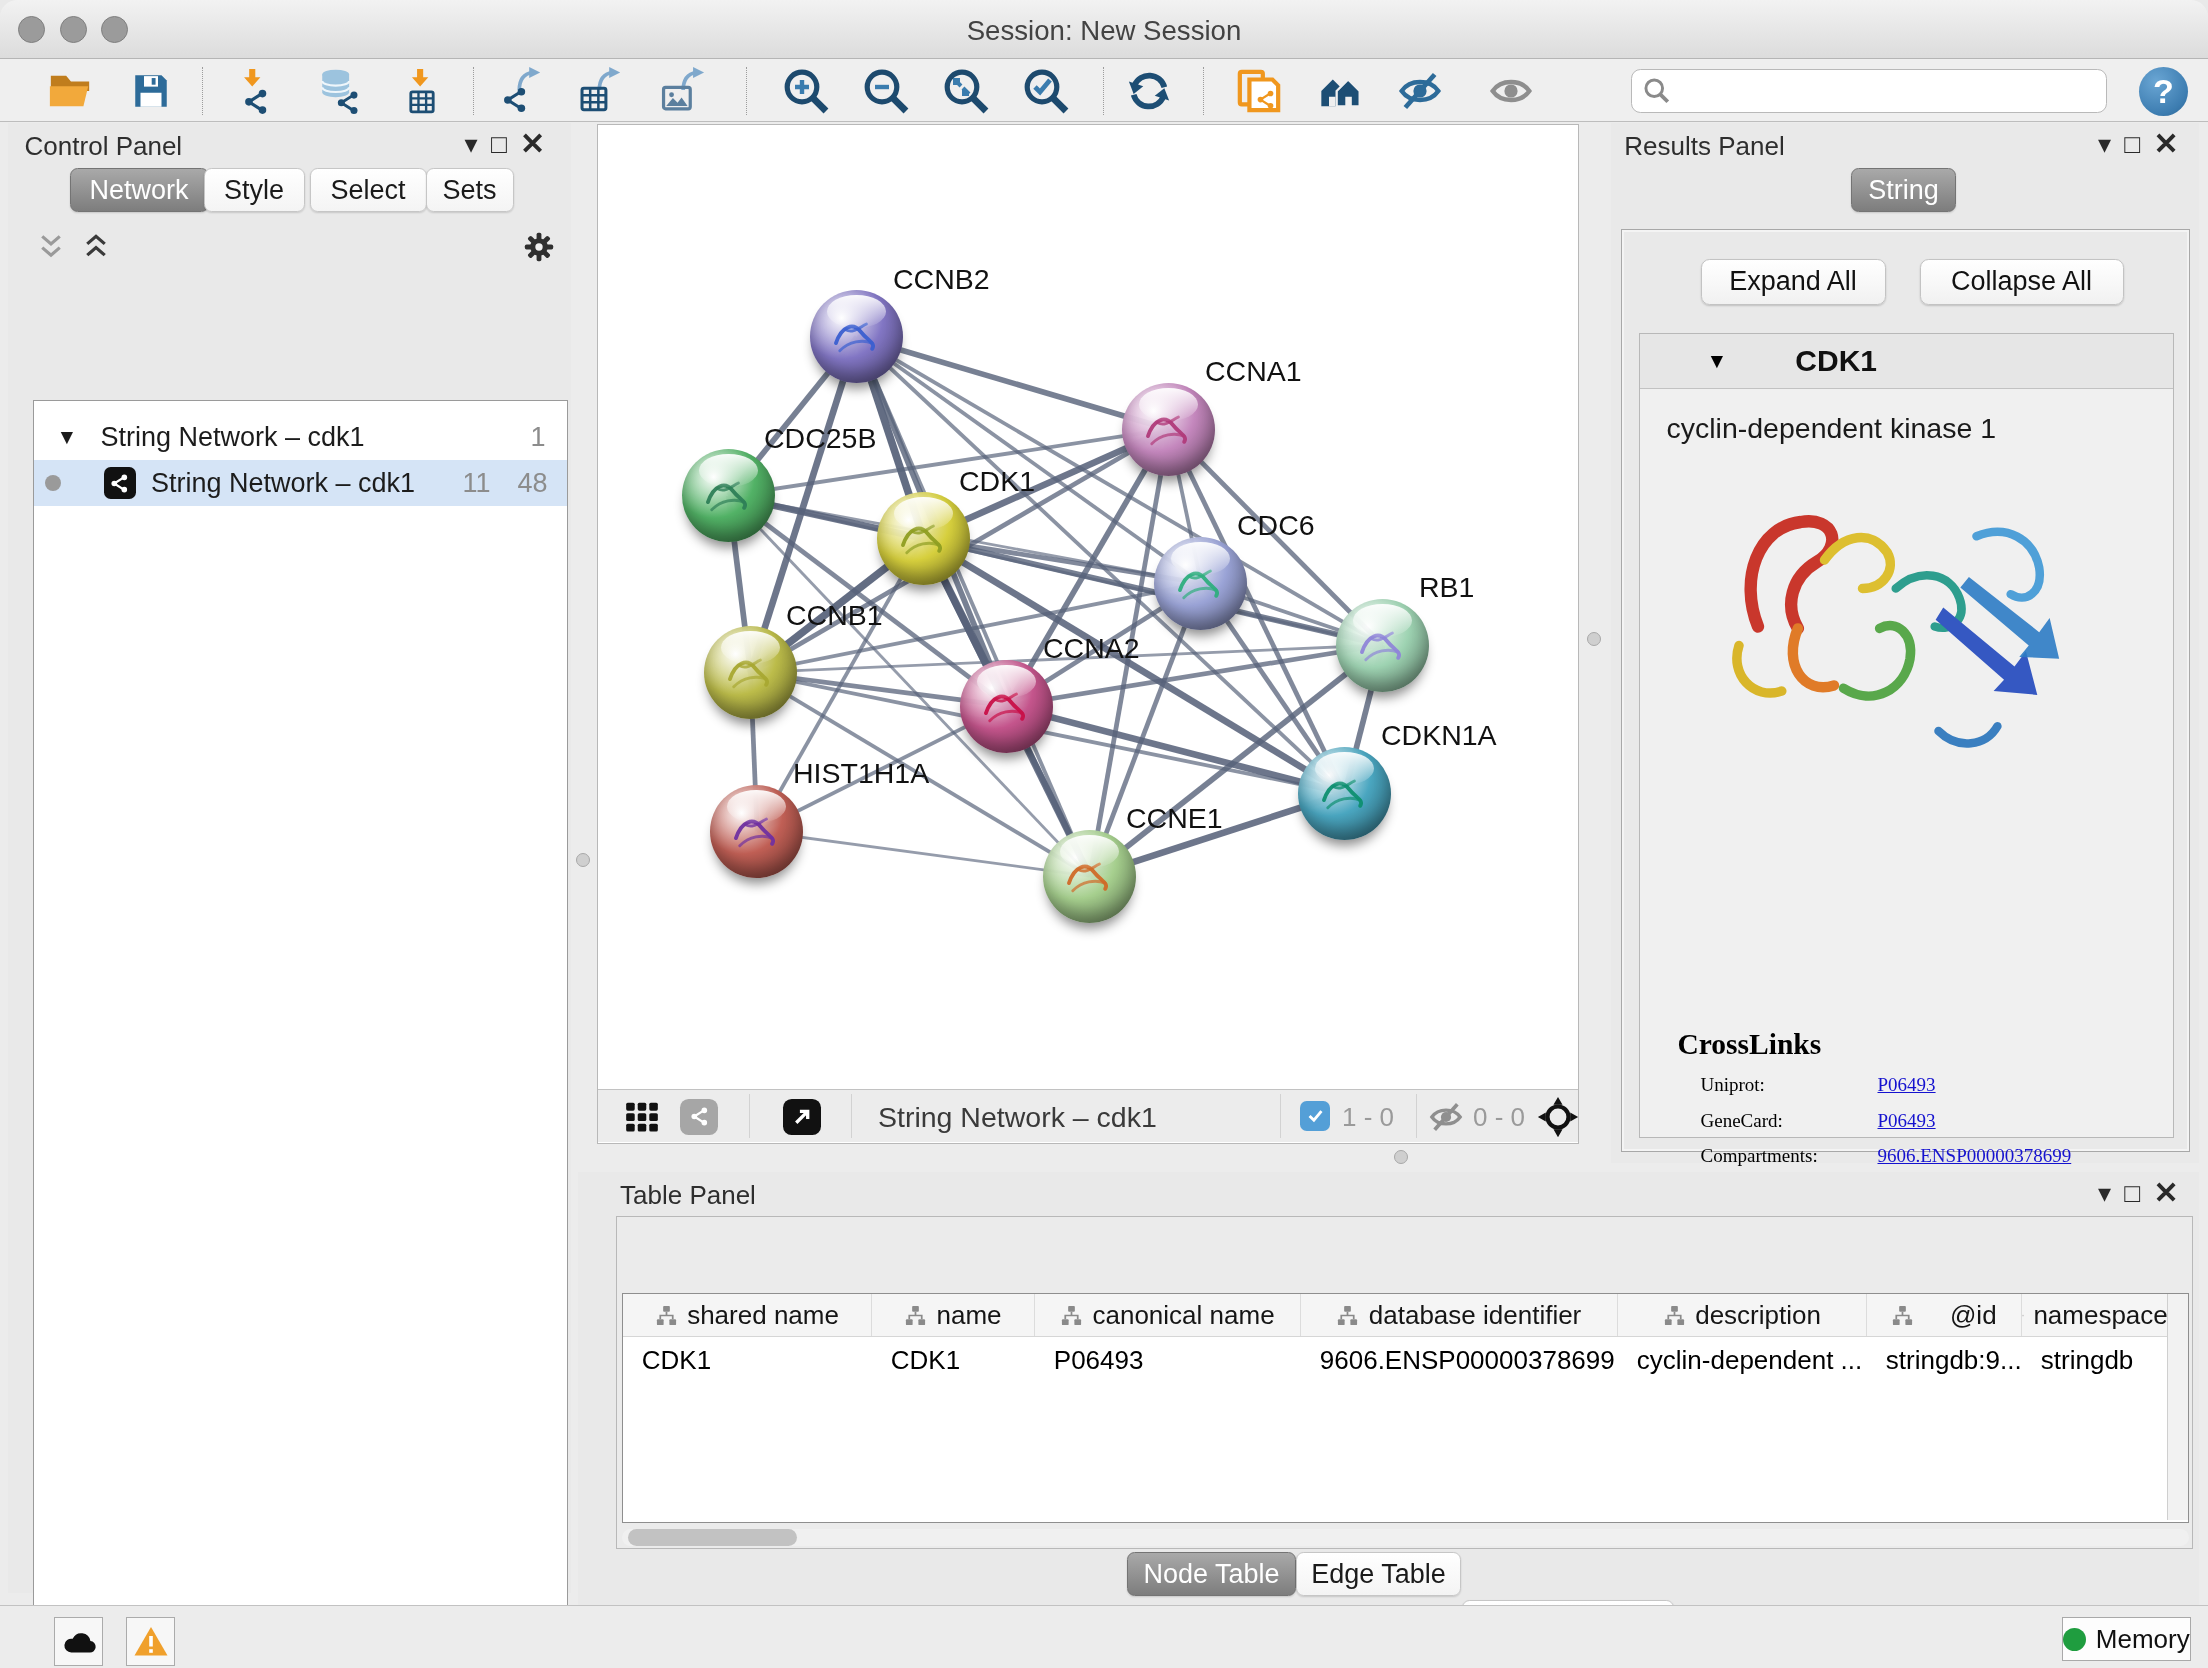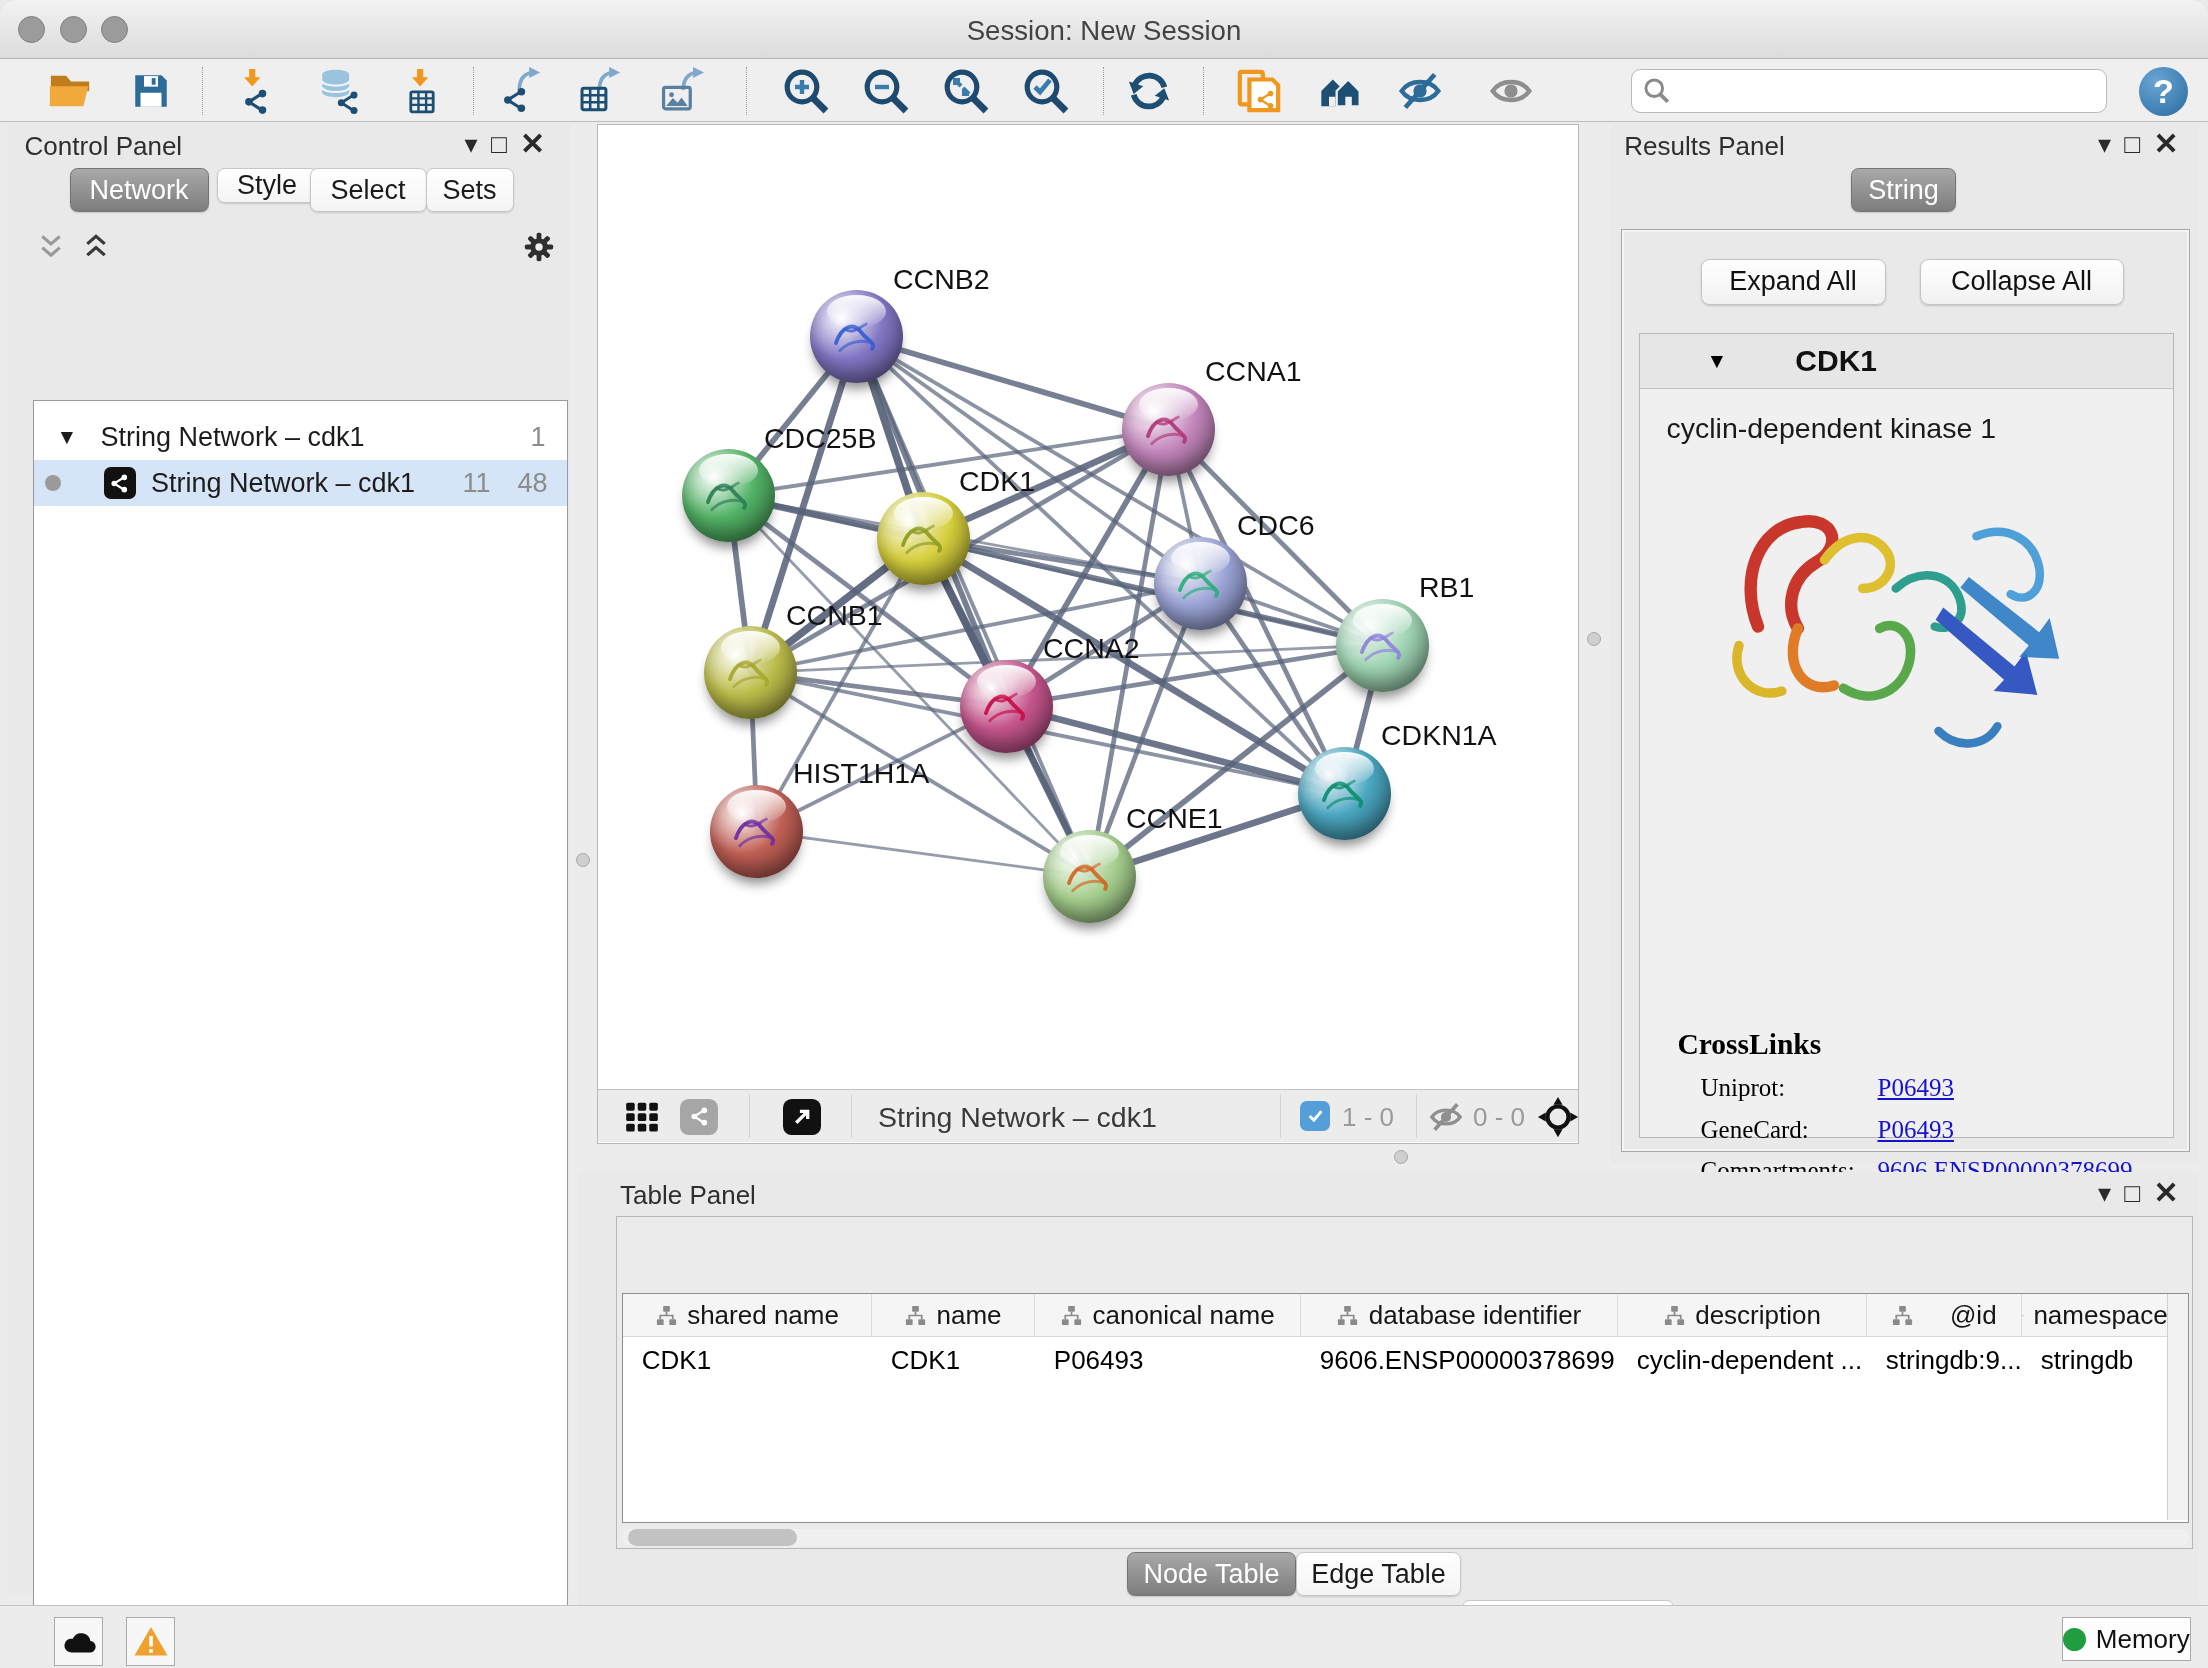--- a/index.html
+++ b/index.html
@@ -64,21 +64,21 @@
   #rp-box { position:absolute; left:9.5px; top:106px; width:569px; height:923px; background:#e9e9e9; border:1.9px solid #a8a8a8; box-shadow:inset 0 0 0 1.9px #f4f4f4; }
   .rbtn { position:absolute; height:46px; background:linear-gradient(#ffffff,#f1f1f1); border:1px solid #c3c3c3; border-radius:8.6px;
     font-size:27px; color:#111; display:flex; align-items:center; justify-content:center; box-shadow:0 1px 1.9px rgba(0,0,0,.18); }
   #rp-card { position:absolute; left:17px; top:103px; width:535px; height:805px; background:#f0f0f0; border:1.9px solid #b8b8b8; }
   #rp-card-header { position:absolute; left:0; top:0; width:100%; height:55px; background:#e6e6e6; border-bottom:1.9px solid #c2c2c2;
     display:flex; align-items:center; }
   #rp-entry-name { font-size:30px; font-weight:bold; color:#111; }
   #rp-desc { position:absolute; left:27px; top:78px; font-size:28.5px; color:#1a1a1a; }
   #crosslinks { position:absolute; left:0px; top:694px; width:100%; font-family:"Liberation Serif", serif; }
   #crosslinks h3 { font-size:29.5px; margin-left:38px; color:#000; }
-  .clrow { display:flex; margin:13.3px 0 0 61px; font-size:25px; }
+  .clrow { display:flex; margin:13.3px 0 0 61px; font-size:19px; }
   .clrow .cl-label { width:177px; color:#000; }
   .clrow a { color:#1512cf; text-decoration:underline; }
 
   
   #table-panel { position:absolute; left:578px; top:1172px; width:1621px; height:434px; background:#e9e9e9; }
   #tp-box { position:absolute; left:38px; top:44px; width:1577px; height:333px; background:#ebebeb; border:1.9px solid #b8b8b8; }
   #tp-toolbar { position:absolute; left:19px; top:7.6px; height:61px; display:flex; align-items:center; gap:32px; }
   #node-table { position:absolute; left:4.8px; top:76px; width:1567px; height:230px; background:#fff; border:1.9px solid #8e8e8e; }
   #nt-header { position:absolute; left:0; top:0; height:43px; width:1547px; background:#f5f5f5; border-bottom:1.9px solid #d6d6d6; display:flex; }
   .hcell { display:flex; align-items:center; justify-content:center; gap:9.5px; font-size:26px; color:#151515; border-right:1.9px solid #dcdcdc; }
@@ -390,21 +390,21 @@
 
   <div id="control-panel">
     <div class="panel-title" style="position:absolute;left:17px;top:7.6px">Control Panel</div>
     <div class="panel-btns" style="left:457px;top:5.7px">
       <span class="pbtn">▾</span>
       <span class="pbtn">□</span>
       <span class="pbtn close">✕</span>
     </div>
     <div id="cp-tabs">
         <div class="tab selected" style="left: 62px; top: 45px; width: 139px; height: 44px;">Network</div>
-        <div class="tab" style="left: 209px; top: 45px; width: 101px; height: 35px;">Style</div>
+        <div class="tab" style="left: 196px; top: 45px; width: 101px; height: 44px;">Style</div>
         <div class="tab" style="left: 302px; top: 45px; width: 117px; height: 44px;">Select</div>
         <div class="tab" style="left: 418px; top: 45px; width: 88px; height: 44px;">Sets</div>
       </div>
     <div style="position:absolute;left:28.5px;top:109px;display:flex;gap:15px;align-items:center">
       <svg width="30" height="30" viewBox="0 0 24 24" color="#9a9a9a">
           <use href="#sy-chev2dn"></use>
         </svg>
       <svg width="30" height="30" viewBox="0 0 24 24" color="#3a3a3a">
           <use href="#sy-chev2up"></use>
         </svg>

